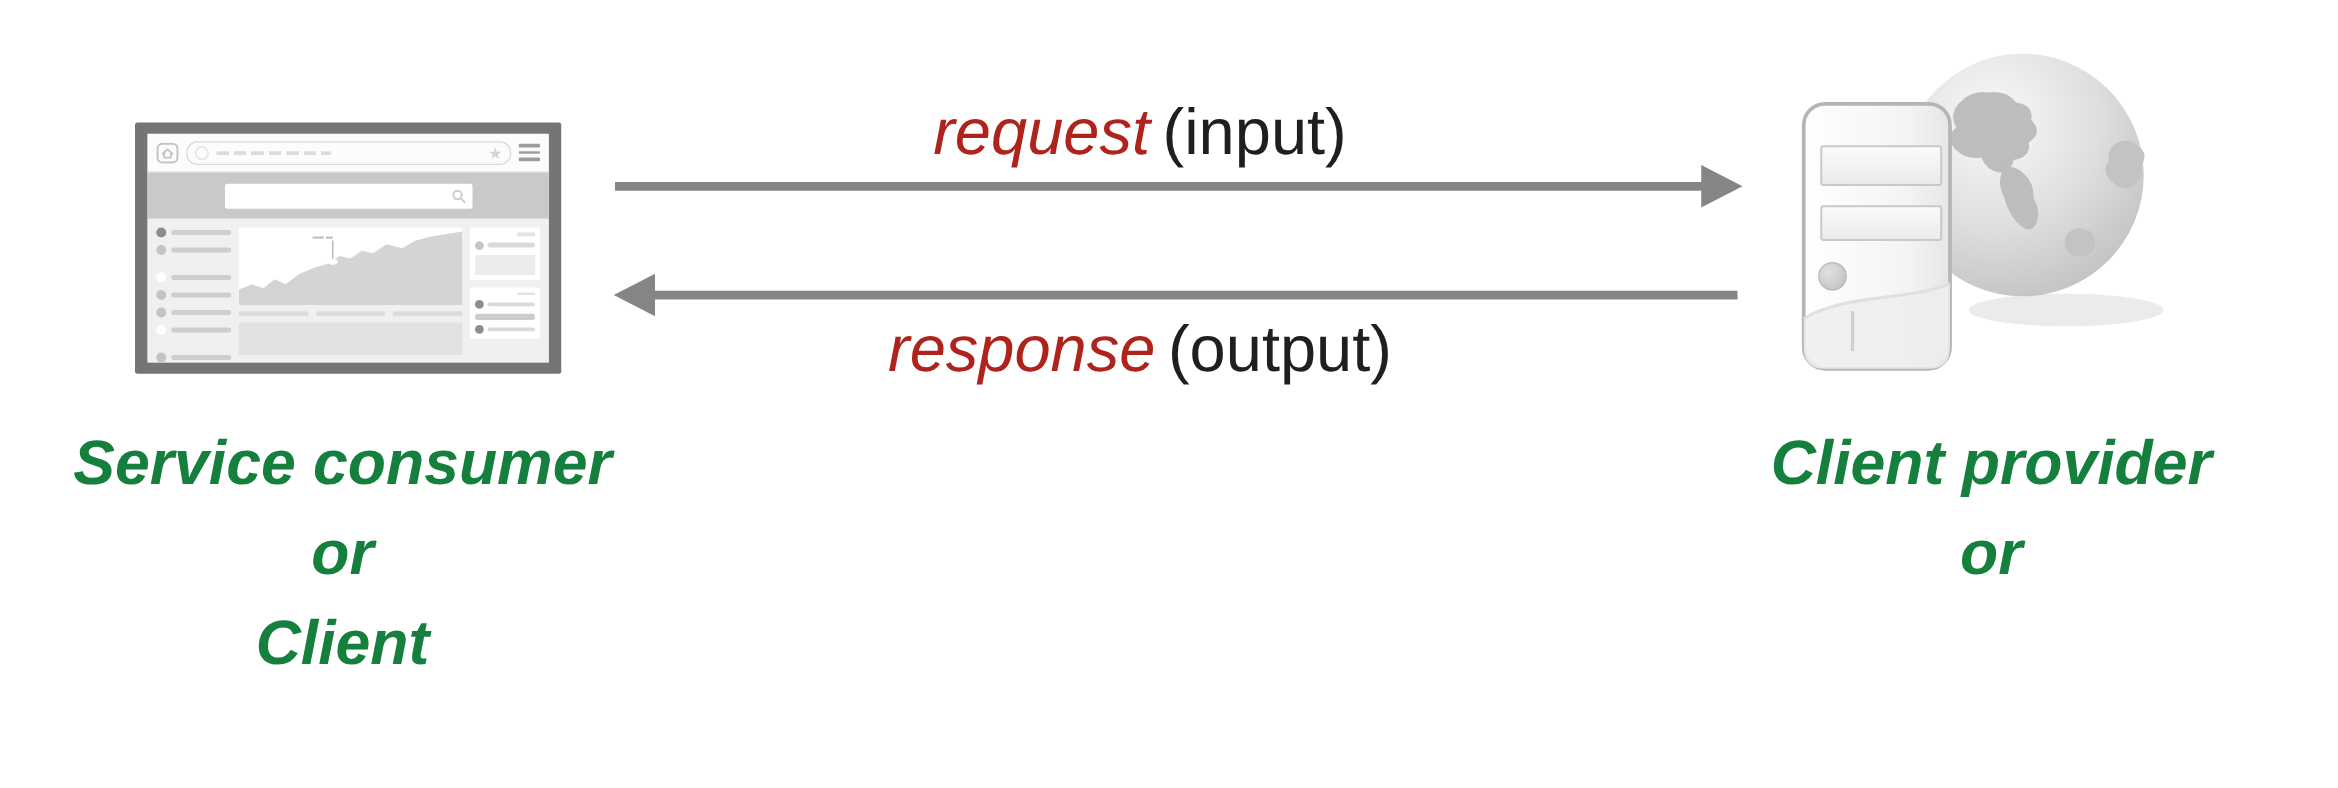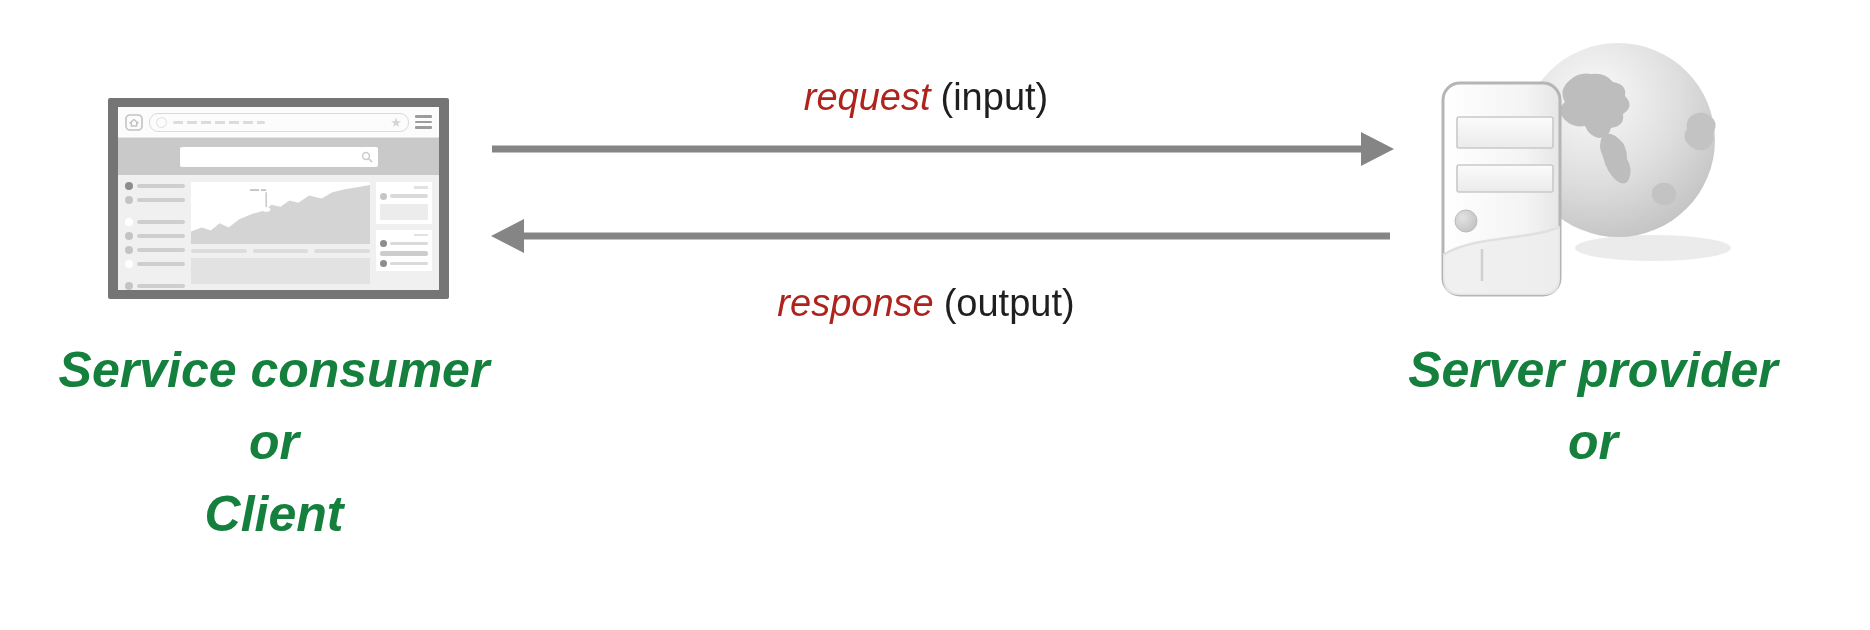--- a/index.html
+++ b/index.html
@@ -42,24 +42,24 @@
   .cdot{width:7px;height:7px;border-radius:50%;background:#c6c6c6;flex:0 0 auto;}
   .cdot.dark{background:#8d8d8d;}
   .cbar{flex:1;height:3.5px;background:#dadada;border-radius:2px;}
   .cblock{height:16px;background:#ececec;}
   .cfull{height:5px;background:#cccccc;border-radius:2px;}
 
   
   .arrows{position:absolute;left:0;top:0;width:1870px;height:630px;pointer-events:none;}
 
   
-  .msg{position:absolute;left:446px;width:960px;text-align:center;font-size:38px;color:#1f1f1f;white-space:nowrap;}
+  .msg{position:absolute;left:432px;width:960px;text-align:center;font-size:52px;color:#1f1f1f;white-space:nowrap;}
   .msg .kw{font-style:italic;color:#ae231c;margin-right:10px;}
   .msg-request{top:76px;}
-  .msg-response{top:250px;margin-top:32px;}
+  .msg-response{top:250px;}
 
   
   .role{position:absolute;top:334px;width:500px;text-align:center;font-weight:bold;font-style:italic;
         font-size:50px;line-height:72px;color:#15803d;}
   .role-left{left:24px;}
   .role-right{left:1343px;}
 
   
   .serverpic{position:absolute;left:1435px;top:35px;width:300px;height:270px;}
 </style>
@@ -189,21 +189,21 @@
   <div class="msg msg-response">
     <span class="kw">response</span><span>(output)</span>
   </div>
 
   <div class="role role-left">
     <div>Service consumer</div>
     <div>or</div>
     <div>Client</div>
   </div>
   <div class="role role-right">
-    <div>Server provider</div>
+    <div>Client provider</div>
     <div>or</div>
   </div>
 
   <svg class="serverpic" viewBox="0 0 300 270">
     <defs>
       <radialGradient id="globeGrad" cx="38%" cy="28%" r="80%">
         <stop offset="0%" stop-color="#fafafa"></stop>
         <stop offset="55%" stop-color="#dedede"></stop>
         <stop offset="100%" stop-color="#c0c0c0"></stop>
       </radialGradient>

